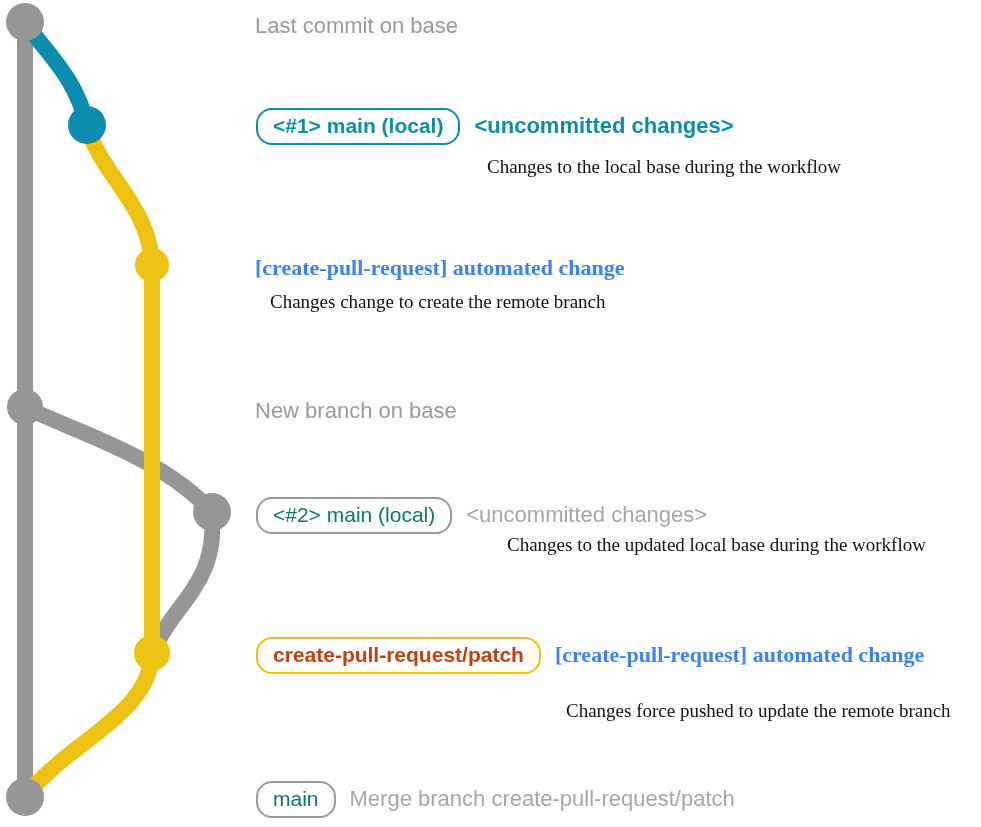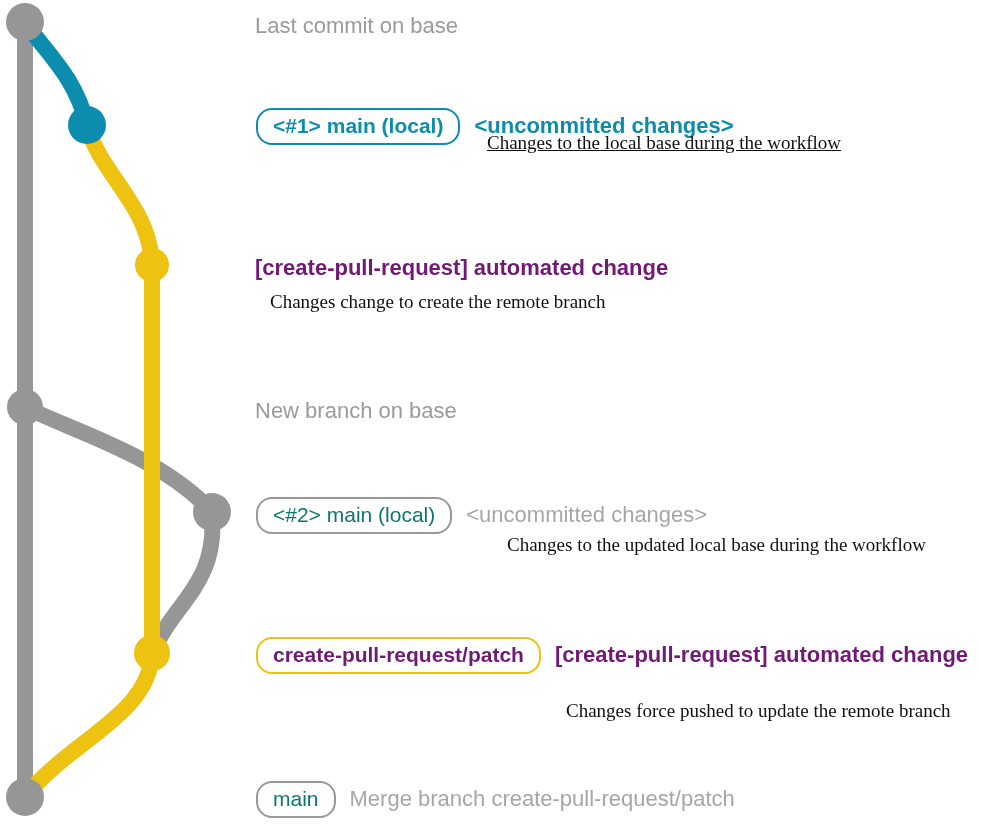--- a/index.html
+++ b/index.html
@@ -44,34 +44,34 @@
     background: transparent;
     box-sizing: border-box;
   }
   .pill.blue {
     border-color: #0d8dad;
     color: #0d8dad;
     font-weight: bold;
   }
   .pill.yellow {
     border-color: #edc211;
-    color: #701a75;
+    color: #c2410c;
     font-weight: bold;
   }
   .pill.gray {
     border-color: #999999;
     color: #0f766e;
   }
   .headline {
     font-size: 22px;
     line-height: 26px;
   }
   .headline.gray   { color: #9a9a9a; }
   .headline.blue   { color: #0d8dad; font-weight: bold; }
-  .headline.yellow { color: #701a75; font-weight: bold; }
+  .headline.yellow { color: #3b82f6; font-weight: bold; font-family: Liberation Serif, serif; }
   .headline.pale   { color: #a6a6a6; }
   .sub {
     position: absolute;
     font-family: "Liberation Serif", serif;
     font-size: 19px;
     line-height: 22px;
     color: #101010;
     white-space: nowrap;
   }
   .pill-gap { display: inline-block; width: 14px; }
@@ -108,21 +108,21 @@
 
   <div class="row" style="left:255px; top:13px;">
     <span class="headline gray">Last commit on base</span>
   </div>
 
   <div class="row" style="left:256px; top:108px;">
     <span class="pill blue">&lt;#1&gt; main (local)</span>
     <span class="pill-gap"></span>
     <span class="headline blue">&lt;uncommitted changes&gt;</span>
   </div>
-  <div class="sub" style="left:487px; top:132px;text-decoration:underline;">Changes to the local base during the workflow</div>
+  <div class="sub" style="left:487px; top:156px;">Changes to the local base during the workflow</div>
 
   <div class="row" style="left:255px; top:255px;">
     <span class="headline yellow">[create-pull-request] automated change</span>
   </div>
   <div class="sub" style="left:270px; top:291px;">Changes change to create the remote branch</div>
 
   <div class="row" style="left:255px; top:398px;">
     <span class="headline gray">New branch on base</span>
   </div>
 

